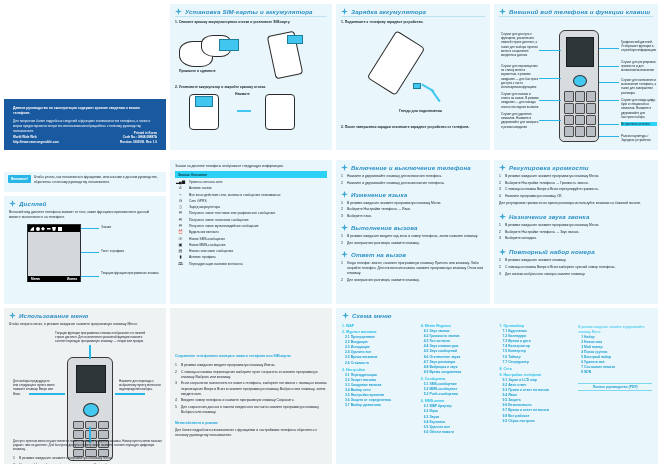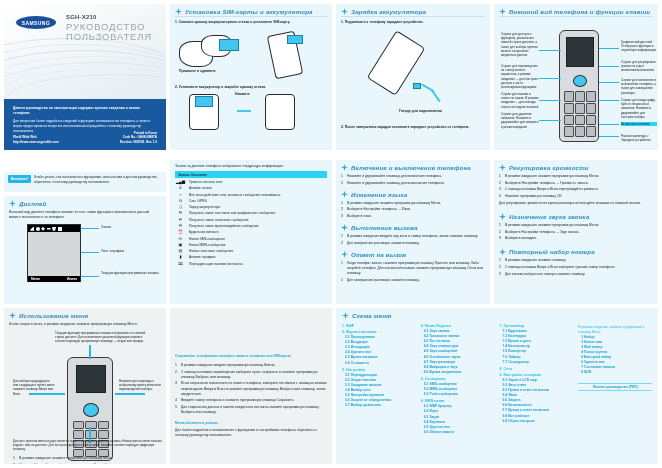--- a/index.html
+++ b/index.html
@@ -287,37 +287,20 @@
     border-top: 1px solid #7fd8ef; border-bottom: 1px solid #7fd8ef;
     padding: 1px 0;
   }
 </style>
 </head>
 <body>
 
 <div class="page">
 
   <div class="cover">
-    <div class="cover-top">
-      <div class="swoosh s1"></div>
-        <div class="swoosh s2"></div>
-      <div class="swoosh s3"></div>
-        <div class="swoosh s4"></div>
-      <div class="swoosh s5"></div>
-        <div class="swoosh s6"></div>
-      <div class="swoosh s7"></div>
-      <div class="logo">
-        <span>SAMSUNG</span>
-      </div>
-      <div class="cover-model">SGH-X210</div>
-      <div class="cover-title">
-        <div>РУКОВОДСТВО</div>
-        <div>ПОЛЬЗОВАТЕЛЯ</div>
-      </div>
-    </div>
     <div class="cover-blue">
       <div class="cb-lead">Данное руководство по эксплуатации содержит краткие сведения о вашем телефоне.</div>
       <div class="cb-body">Для получения более подробных сведений о функциях и возможностях телефона, а также о мерах предосторожности при его использовании обращайтесь к полному руководству пользователя.</div>
       <div class="cb-foot">
         <div>World Wide Web</div>
         <div>http://www.samsungmobile.com</div>
       </div>
       <div class="cb-foot-r">
         <div>Printed in Korea</div>
         <div>Code No.: GH68-08887A</div>

